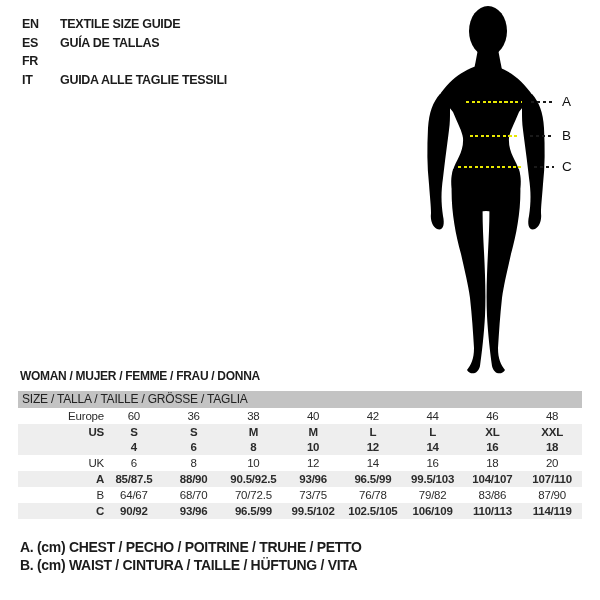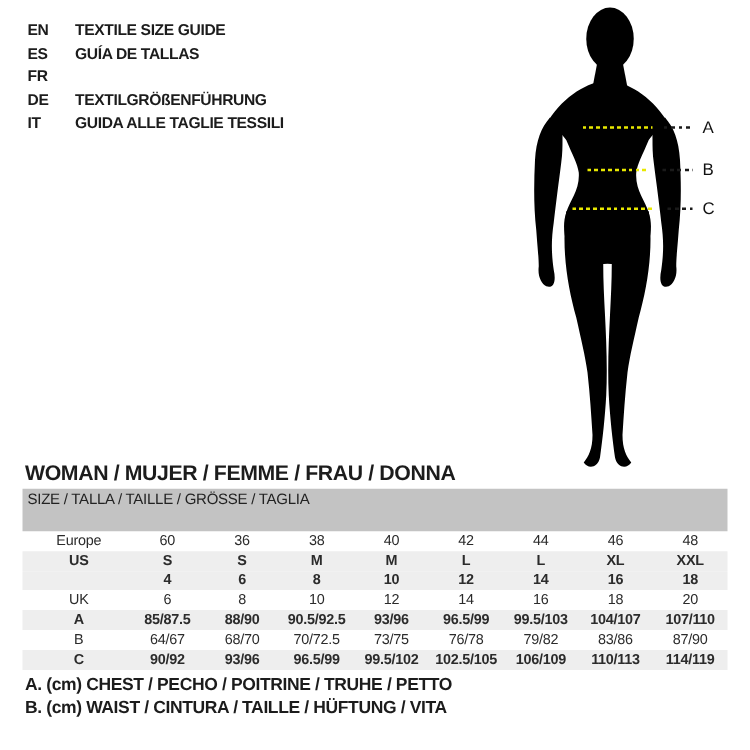--- a/index.html
+++ b/index.html
@@ -39,45 +39,45 @@
   .y-c { left: 458px; top: 166px; width: 66px; }
   .b-c { left: 534px; top: 166px; width: 20px; }
   .mlabel { position: absolute; font-size: 13.5px; font-weight: 400; color: #111; }
   .lab-a { left: 562px; top: 94px; }
   .lab-b { left: 562px; top: 128px; }
   .lab-c { left: 562px; top: 159px; }
 
   
   .woman-title {
     position: absolute; left: 20px; top: 369px;
-    font-weight: bold; font-size: 17px; letter-spacing: -0.3px;
+    font-weight: bold; font-size: 12px; letter-spacing: -0.3px;
     white-space: nowrap;
   }
 
   
   .size-table { position: absolute; left: 18px; top: 391px; width: 564px; }
   .table-header {
-    height: 34px; line-height: 17px;
+    height: 17px; line-height: 17px;
     background: #c3c3c3;
     font-size: 12px; letter-spacing: -0.2px;
     padding-left: 4px; color: #222;
     white-space: nowrap;
   }
   .trow {
     display: grid;
     grid-template-columns: 86px repeat(8, 1fr);
     height: 15.8px;
     align-items: center;
     font-size: 11.5px;
     letter-spacing: -0.2px;
     color: #2b2b2b;
   }
   .trow.shaded { background: #eeeeee; font-weight: bold; }
   .tcell { text-align: center; white-space: nowrap; }
-  .tcell.label { text-align: center; padding-left: 4px; }
+  .tcell.label { text-align: right; padding-left: 4px; }
 
   
   .legend { position: absolute; left: 20px; top: 538px; }
   .legend-line {
     font-weight: bold; font-size: 14px; letter-spacing: -0.3px;
     line-height: 18px; white-space: nowrap;
   }
 </style>
 </head>
 <body>
@@ -86,24 +86,20 @@
   <div class="lang-row">
     <span>EN</span>
     <span>TEXTILE SIZE GUIDE</span>
   </div>
   <div class="lang-row">
     <span>ES</span>
     <span>GUÍA DE TALLAS</span>
   </div>
   <div class="lang-row">
     <span>FR</span>
-  </div>
-  <div class="lang-row">
-    <span>DE</span>
-    <span>TEXTILGRÖßENFÜHRUNG</span>
   </div>
   <div class="lang-row">
     <span>IT</span>
     <span>GUIDA ALLE TAGLIE TESSILI</span>
   </div>
 </div>
 
 <svg class="figure-svg" viewBox="0 0 140 370" aria-hidden="true">
   <g fill="#000000">
 

